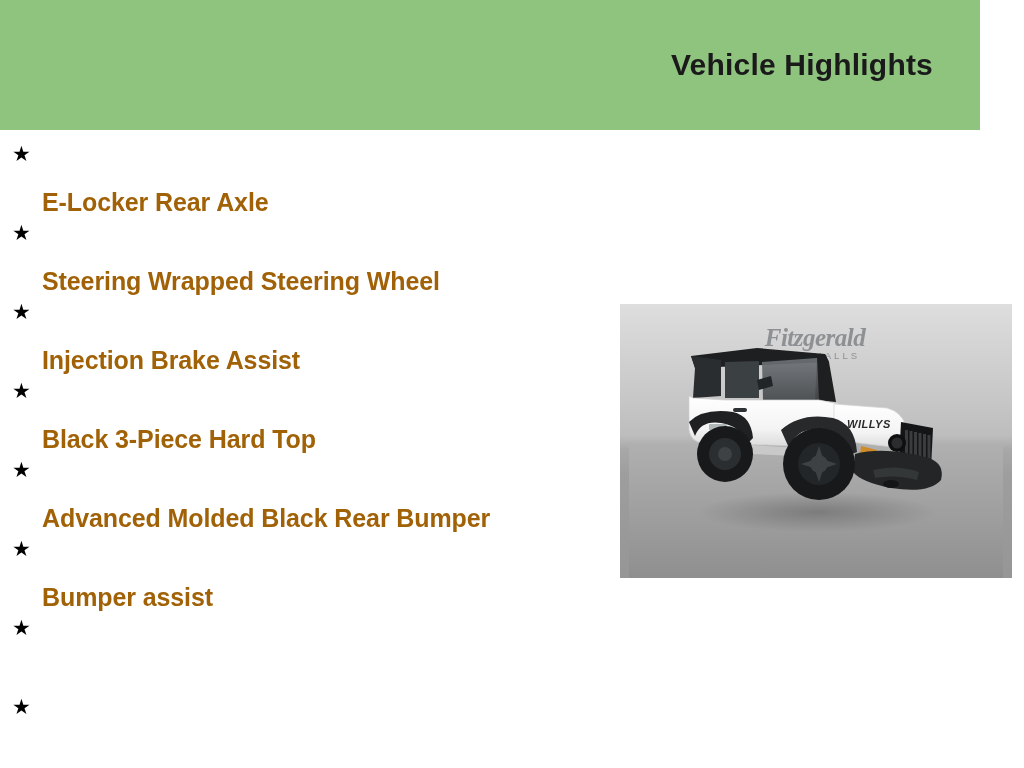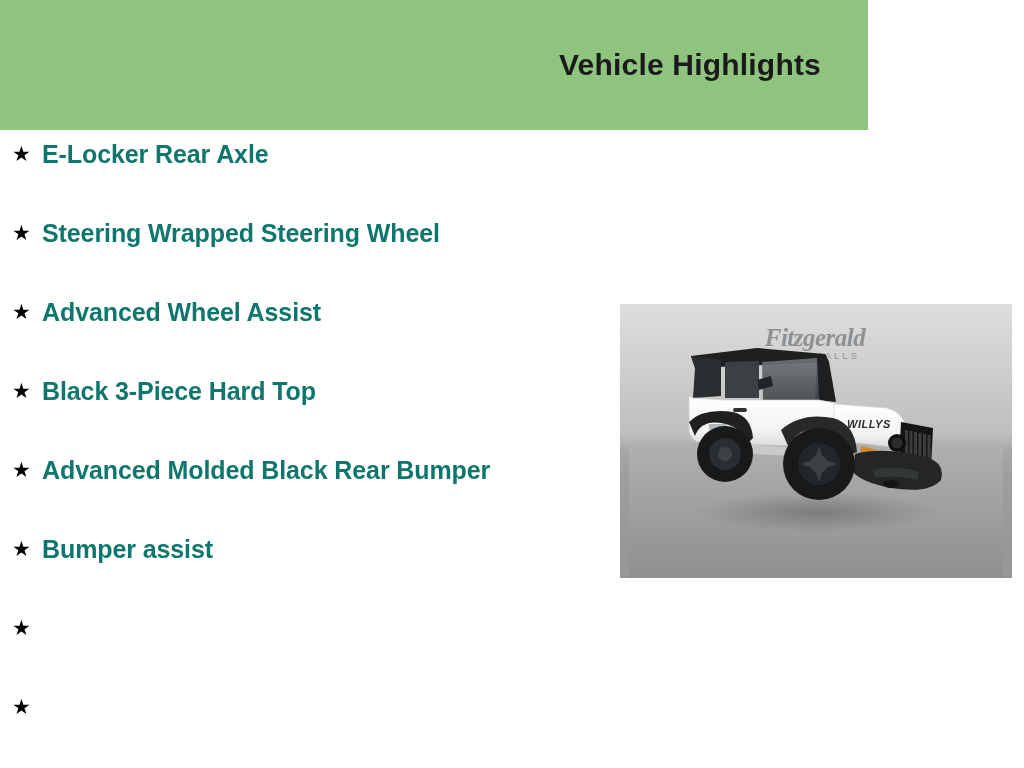--- a/index.html
+++ b/index.html
@@ -14,21 +14,21 @@
     font-family: "Liberation Sans", sans-serif;
     overflow: hidden;
     position: relative;
   }
 
   
   .header-banner {
     position: absolute;
     left: 0;
     top: 0;
-    width: 868px;
+    width: 980px;
     height: 130px;
     background: #8fc47f;
     box-sizing: border-box;
   }
   .header-title {
     position: absolute;
     right: 47px;
     top: 48px;
     font-size: 30px;
     font-weight: bold;
@@ -61,24 +61,25 @@
     font-size: 21px;
     line-height: 46px;
     color: #000000;
     text-align: left;
     user-select: none;
   }
   .highlight-label {
     flex: 1 1 auto;
     font-size: 25px;
     font-weight: bold;
-    color: #0f766e;
+    color: #a16207;
     line-height: 46px;
     white-space: nowrap;
     letter-spacing: -0.1px;
+    margin-top: 48px;
   }
 
   
   .vehicle-photo {
     position: absolute;
     left: 620px;
     top: 304px;
     width: 392px;
     height: 274px;
     overflow: hidden;
@@ -134,21 +135,21 @@
     <span class="highlight-label">E-Locker Rear Axle</span>
   </li>
 
   <li class="highlight-item">
     <span class="bullet-star">★</span>
     <span class="highlight-label">Steering Wrapped Steering Wheel</span>
   </li>
 
   <li class="highlight-item">
     <span class="bullet-star">★</span>
-    <span class="highlight-label">Advanced Wheel Assist</span>
+    <span class="highlight-label">Injection Brake Assist</span>
   </li>
 
   <li class="highlight-item">
     <span class="bullet-star">★</span>
     <span class="highlight-label">Black 3-Piece Hard Top</span>
   </li>
 
   <li class="highlight-item">
     <span class="bullet-star">★</span>
     <span class="highlight-label">Advanced Molded Black Rear Bumper</span>

